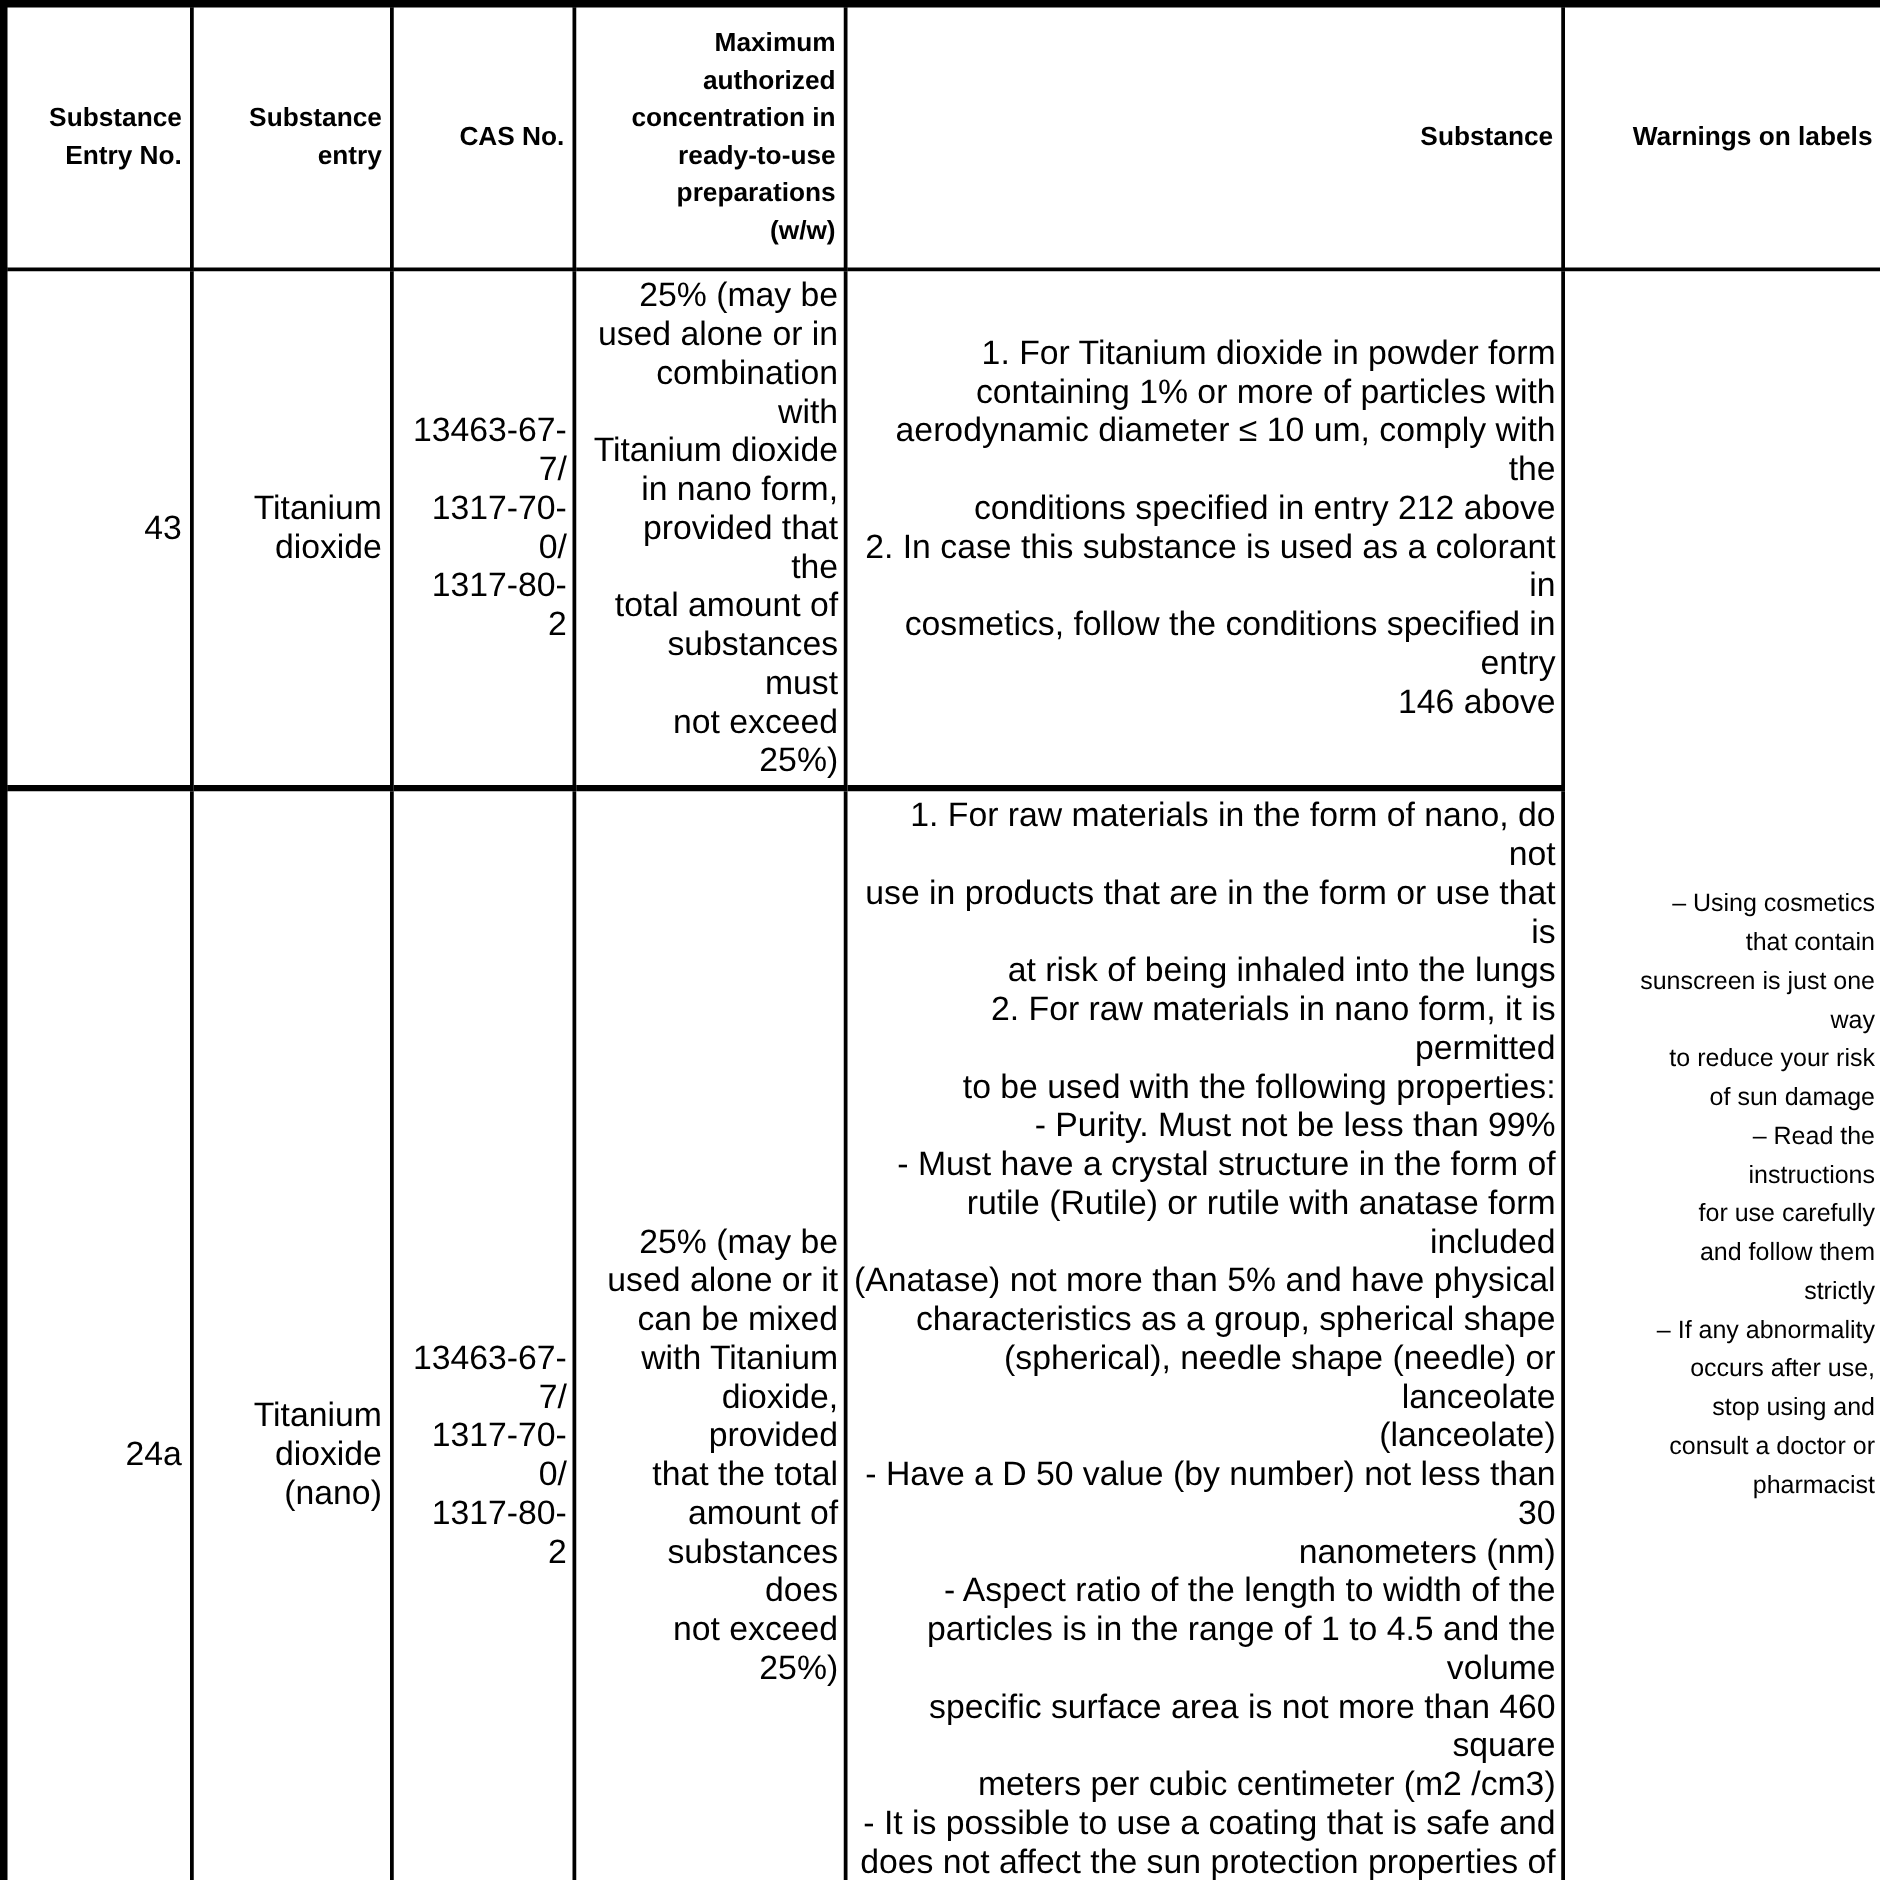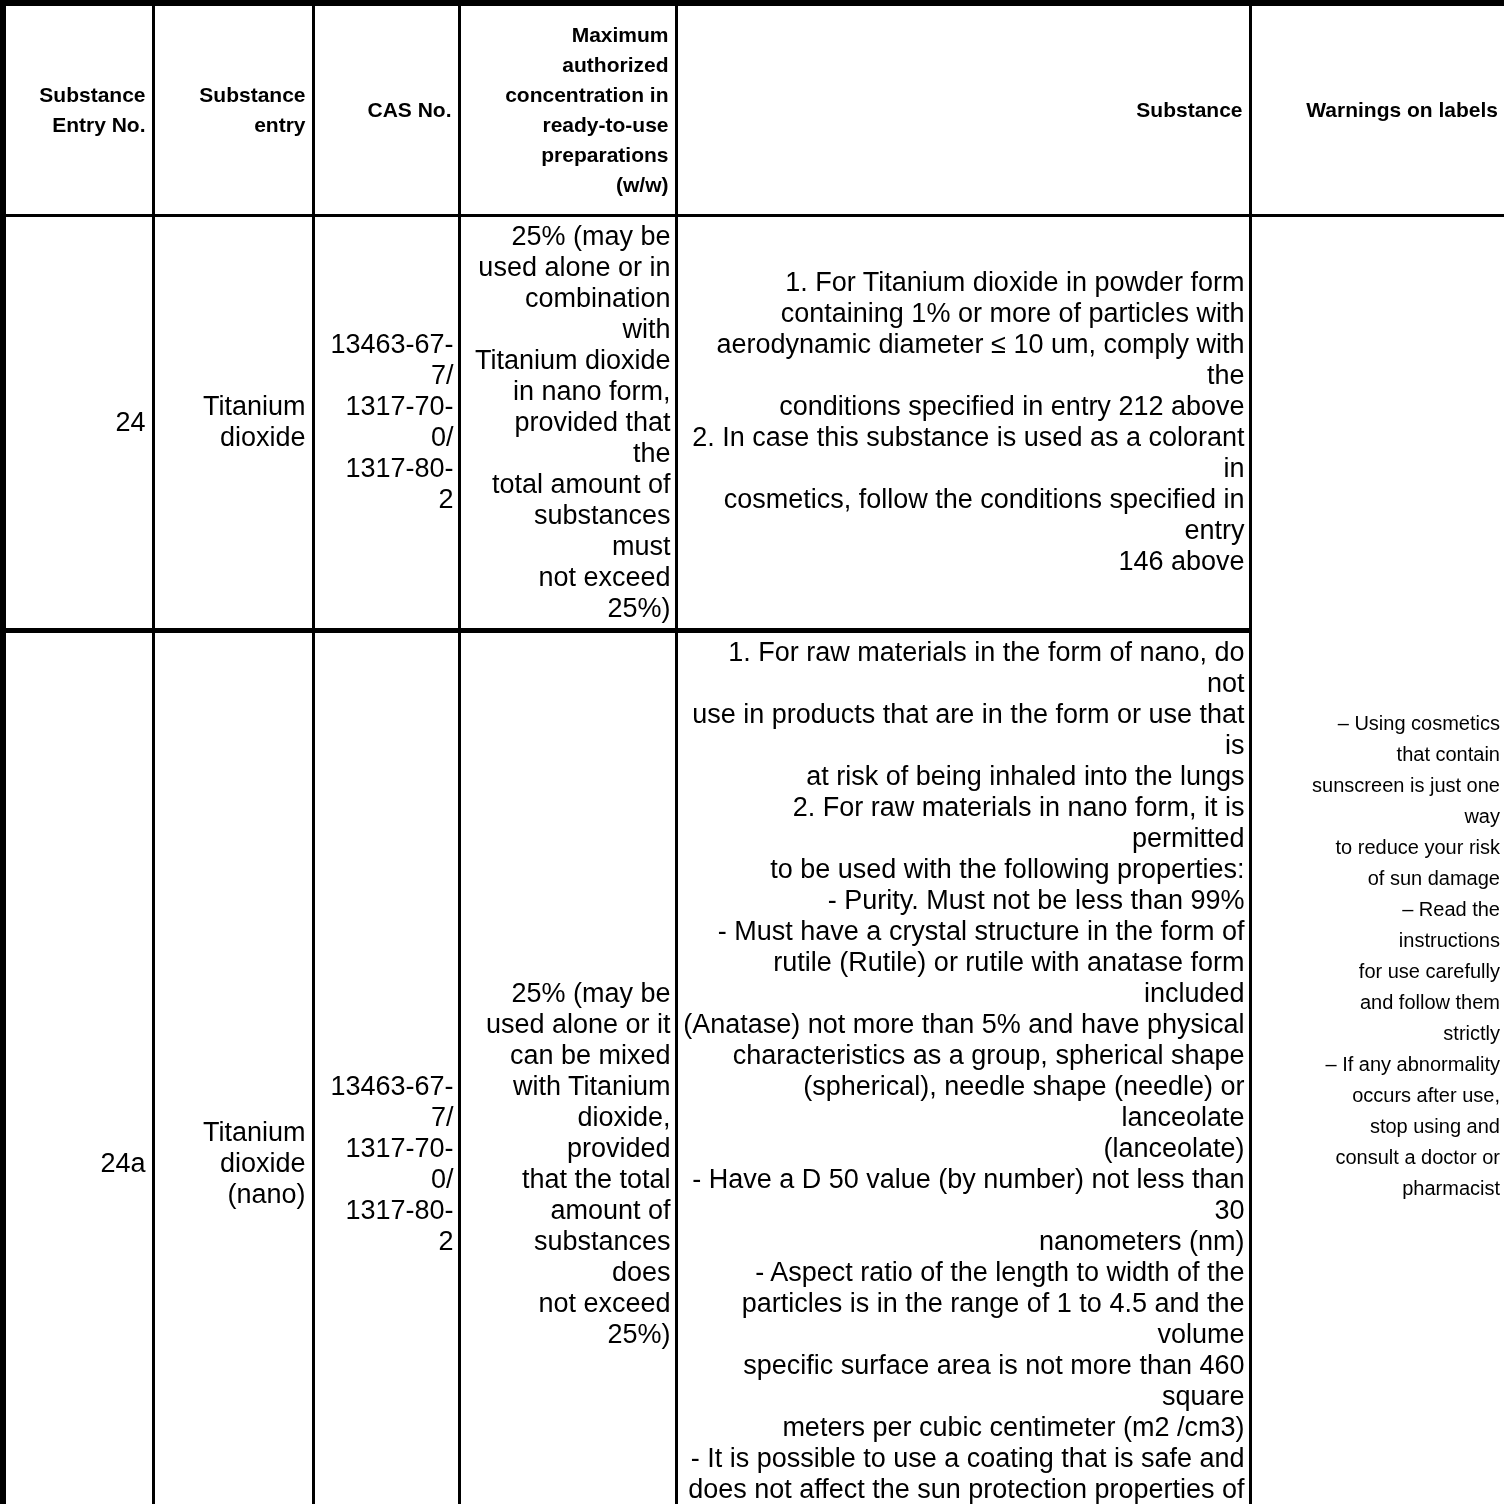--- a/index.html
+++ b/index.html
@@ -74,21 +74,21 @@
       <th>Maximum
 authorized
 concentration in
 ready-to-use
 preparations
 (w/w)</th>
       <th>Substance</th>
       <th>Warnings on labels</th>
     </tr>
     <tr class="row-1">
-      <td class="cell-entry">24</td>
+      <td class="cell-entry">43</td>
       <td class="cell-substance">Titanium
 dioxide</td>
       <td class="cell-cas">13463-67-
 7/
   1317-70-
 0/
   1317-80-2</td>
       <td class="cell-maxconc">25% (may be
 used alone or in
 combination with

